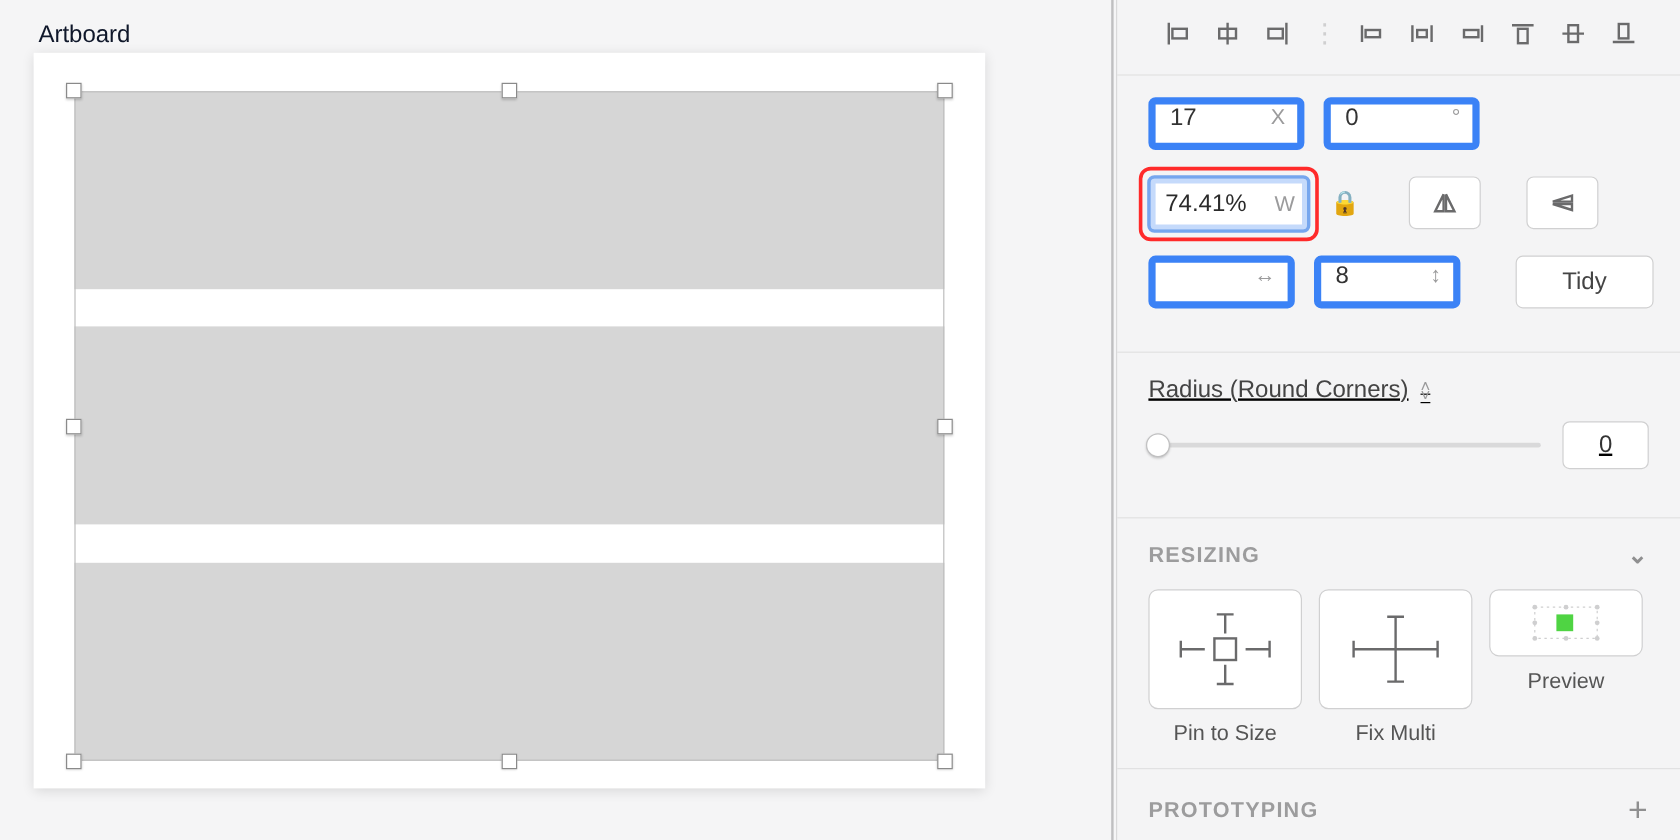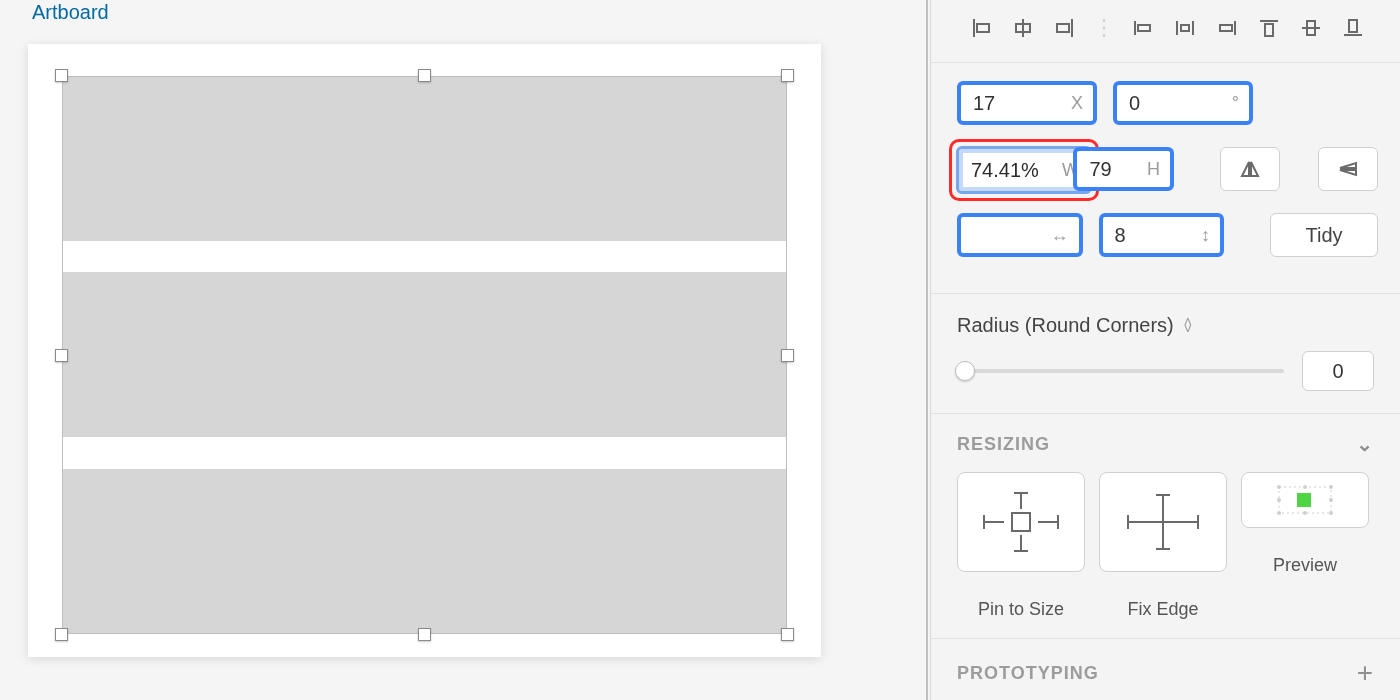--- a/index.html
+++ b/index.html
@@ -1,20 +1,20 @@
 <!DOCTYPE html>
 <html><head>
 <meta charset="utf-8">
 <style>
 * { box-sizing: border-box; margin: 0; padding: 0; font-family: -apple-system, "Helvetica Neue", Arial, sans-serif; }
 body { width: 1400px; height: 700px; background: #f5f5f6; overflow: hidden; }
 
 
 .canvas-area { position: absolute; left: 0; top: 0; width: 920px; height: 700px; }
-.artboard-label { position: absolute; left: 32px; top: 1px; color: #0369a1; font-size: 20px; }
+.artboard-label { position: absolute; left: 32px; top: 18px; color: #0f172a; font-size: 20px; }
 .artboard { position: absolute; left: 28px; top: 44px; width: 793px; height: 613px;
             background: #ffffff; box-shadow: 0 2px 10px rgba(0,0,0,0.12); }
 .row   { position: absolute; left: 34px; width: 725px; height: 165px; background: #d6d6d6; }
 .row1  { top: 32px; }
 .row2  { top: 228px; }
 .row3  { top: 425px; }
 .sel   { position: absolute; border: 1px solid #bdbdbd; }
 .handle{ position: absolute; width: 13px; height: 13px; background: #fff; border: 1px solid #8a8a8a; box-shadow: 0 1px 2px rgba(0,0,0,.2); }
 
 
@@ -22,57 +22,57 @@
              background: #f4f4f5; border-left: 1px solid #d9d9da; }
 .vline { position: absolute; left: -5px; top: 0; bottom: 0; width: 2px; background: #bfbfc0; }
 
 .align-row { display:flex; align-items:center; gap:10px; padding: 12px 22px 18px 34px; border-bottom:1px solid #e1e1e2; }
 .align-btn { width: 32px; height: 32px; display:flex; align-items:center; justify-content:center; color:#6f6f70; }
 .align-sep { color:#cfcfd0; font-size:22px; padding:0 2px; }
 .ico { stroke:#6a6a6b; stroke-width:2; fill:none; }
 
 .props { padding: 18px 22px 22px 26px; border-bottom:1px solid #e1e1e2; }
 .prow  { display:flex; align-items:center; gap:16px; margin-bottom:14px; }
-.field { position:relative; width:140px; height:44px; background:#fff; border:4px solid #3b82f6;
-         border-radius:6px; display:flex; align-items:center; padding:0 36px 0 12px; font-size:20px; color:#333; }
+.field { position:relative; width:130px; height:44px; background:#fff; border:6px solid #3b82f6;
+         border-radius:6px; display:flex; padding:0 36px 0 12px; font-size:20px; color:#333; }
 .field .suffix { position:absolute; right:10px; color:#9b9b9c; font-size:18px; }
 .field.placeholder { color:#b5b5b6; }
 .field.empty-spacing { background:transparent; }
 .btn   { width:60px; height:44px; background:#fff; border:1px solid #d0d0d1; border-radius:6px;
          display:flex; align-items:center; justify-content:center; color:#555; font-size:20px;margin-left:30px; }
 .btn-pair { display:flex; gap:8px; }
 .btn.big { width:130px; font-size:20px; color:#444; }
 .lock    { color:#b7b7b8; font-size:20px; margin:0 -6px; }
 
 .w-highlight { position:absolute; border:3px solid #ff2a2a; border-radius:10px; padding:4px; 
                pointer-events:none; }
 .w-inner { background:#fff; border:3px solid #76a6ee; border-radius:6px; 
            box-shadow: 0 0 0 4px #c5dafb inset; height:48px; width:136px;
            display:flex; align-items:center; padding:0 38px 0 12px; font-size:20px; color:#2b2b2b; position:relative;}
 .w-inner .suffix { position:absolute; right:10px; color:#9b9b9c; font-size:18px; }
 
-.radius  { padding: 20px 26px 22px 26px; border-bottom:1px solid #e1e1e2; }
+.radius  { padding: 20px 26px 40px 26px; border-bottom:1px solid #e1e1e2;text-decoration:underline; }
 .radius .lbl { font-size:20px; color:#444; display:flex; align-items:center; gap:10px; }
 .updown { color:#9a9a9b; font-size:14px; line-height:7px; }
 .slider-wrap { display:flex; align-items:center; gap:18px; margin-top:14px; }
 .slider { flex:1; height:4px; background:#d9d9da; border-radius:2px; position:relative; }
 .thumb  { position:absolute; left:-2px; top:-8px; width:20px; height:20px; border-radius:50%;
           background:#fff; border:1px solid #c0c0c1; box-shadow:0 1px 2px rgba(0,0,0,.2); }
 .radius .val { width:72px; height:40px; background:#fff; border:1px solid #d0d0d1; border-radius:6px;
                display:flex; align-items:center; justify-content:center; font-size:20px; color:#333; }
 
 .section { padding: 18px 26px; border-bottom:1px solid #e1e1e2; }
 .sec-head{ display:flex; justify-content:space-between; align-items:center; color:#9c9c9d;
            font-size:18px; letter-spacing:1px; font-weight:600; }
 .chev    { color:#8f8f90; font-size:20px; }
 
 .resize-row { display:flex; gap:14px; margin-top:16px; }
 .resize-card{ width:128px; height:100px; background:#fff; border:1px solid #d0d0d1; border-radius:8px;
               display:flex; align-items:center; justify-content:center; }
-.resize-lbl { text-align:center; font-size:18px; color:#555; margin-top:27px; }
+.resize-lbl { text-align:center; font-size:18px; color:#555; margin-top:10px; }
 .plus { font-size:28px; color:#8f8f90; font-weight:300; }
 
 .proto  { display:flex; justify-content:space-between; align-items:center; }
 
 .fixpos { display:flex; align-items:center; gap:12px; padding: 18px 26px; font-size:20px; color:#444;}
 </style>
 </head>
 <body>
 
 <div class="canvas-area">
@@ -172,24 +172,20 @@
 
       <div style="position:relative; width:150px; height:60px; margin-left:-8px;">
         <div class="w-highlight" style="left:0; top:0;">
           <div class="w-inner">
             <span>74.41%</span>
             <span class="suffix">W</span>
           </div>
         </div>
       </div>
       <span class="lock">🔒</span>
-      <div class="field">
-        <span>79</span>
-        <span class="suffix">H</span>
-      </div>
       <div class="btn-pair">
         <div class="btn">
           <svg width="22" height="20">
               <g class="ico">
                 <path d="M10 3 L3 17 L10 17 Z"></path>
                 <path d="M12 3 L19 17 L12 17 Z"></path>
               </g>
             </svg>
         </div>
         <div class="btn">
@@ -259,21 +255,21 @@
               <g class="ico">
             <line x1="45" y1="8" x2="45" y2="62"></line>
                 <line x1="10" y1="35" x2="80" y2="35"></line>
             <line x1="10" y1="28" x2="10" y2="42"></line>
                 <line x1="80" y1="28" x2="80" y2="42"></line>
             <line x1="38" y1="8" x2="52" y2="8"></line>
                 <line x1="38" y1="62" x2="52" y2="62"></line>
               </g>
             </svg>
         </div>
-        <div class="resize-lbl">Fix Edge</div>
+        <div class="resize-lbl">Fix Multi</div>
       </div>
       <div>
         <div class="resize-card" style="height:56px; width:128px;">
           <svg width="60" height="34">
             <rect x="4" y="4" width="52" height="26" fill="none" stroke="#cfcfd0" stroke-dasharray="2 3"></rect>
             <rect x="22" y="10" width="14" height="14" fill="#4fd443"></rect>
             <circle cx="4" cy="4" r="2" fill="#cfcfd0"></circle>
               <circle cx="56" cy="4" r="2" fill="#cfcfd0"></circle>
             <circle cx="4" cy="30" r="2" fill="#cfcfd0"></circle>
               <circle cx="56" cy="30" r="2" fill="#cfcfd0"></circle>

